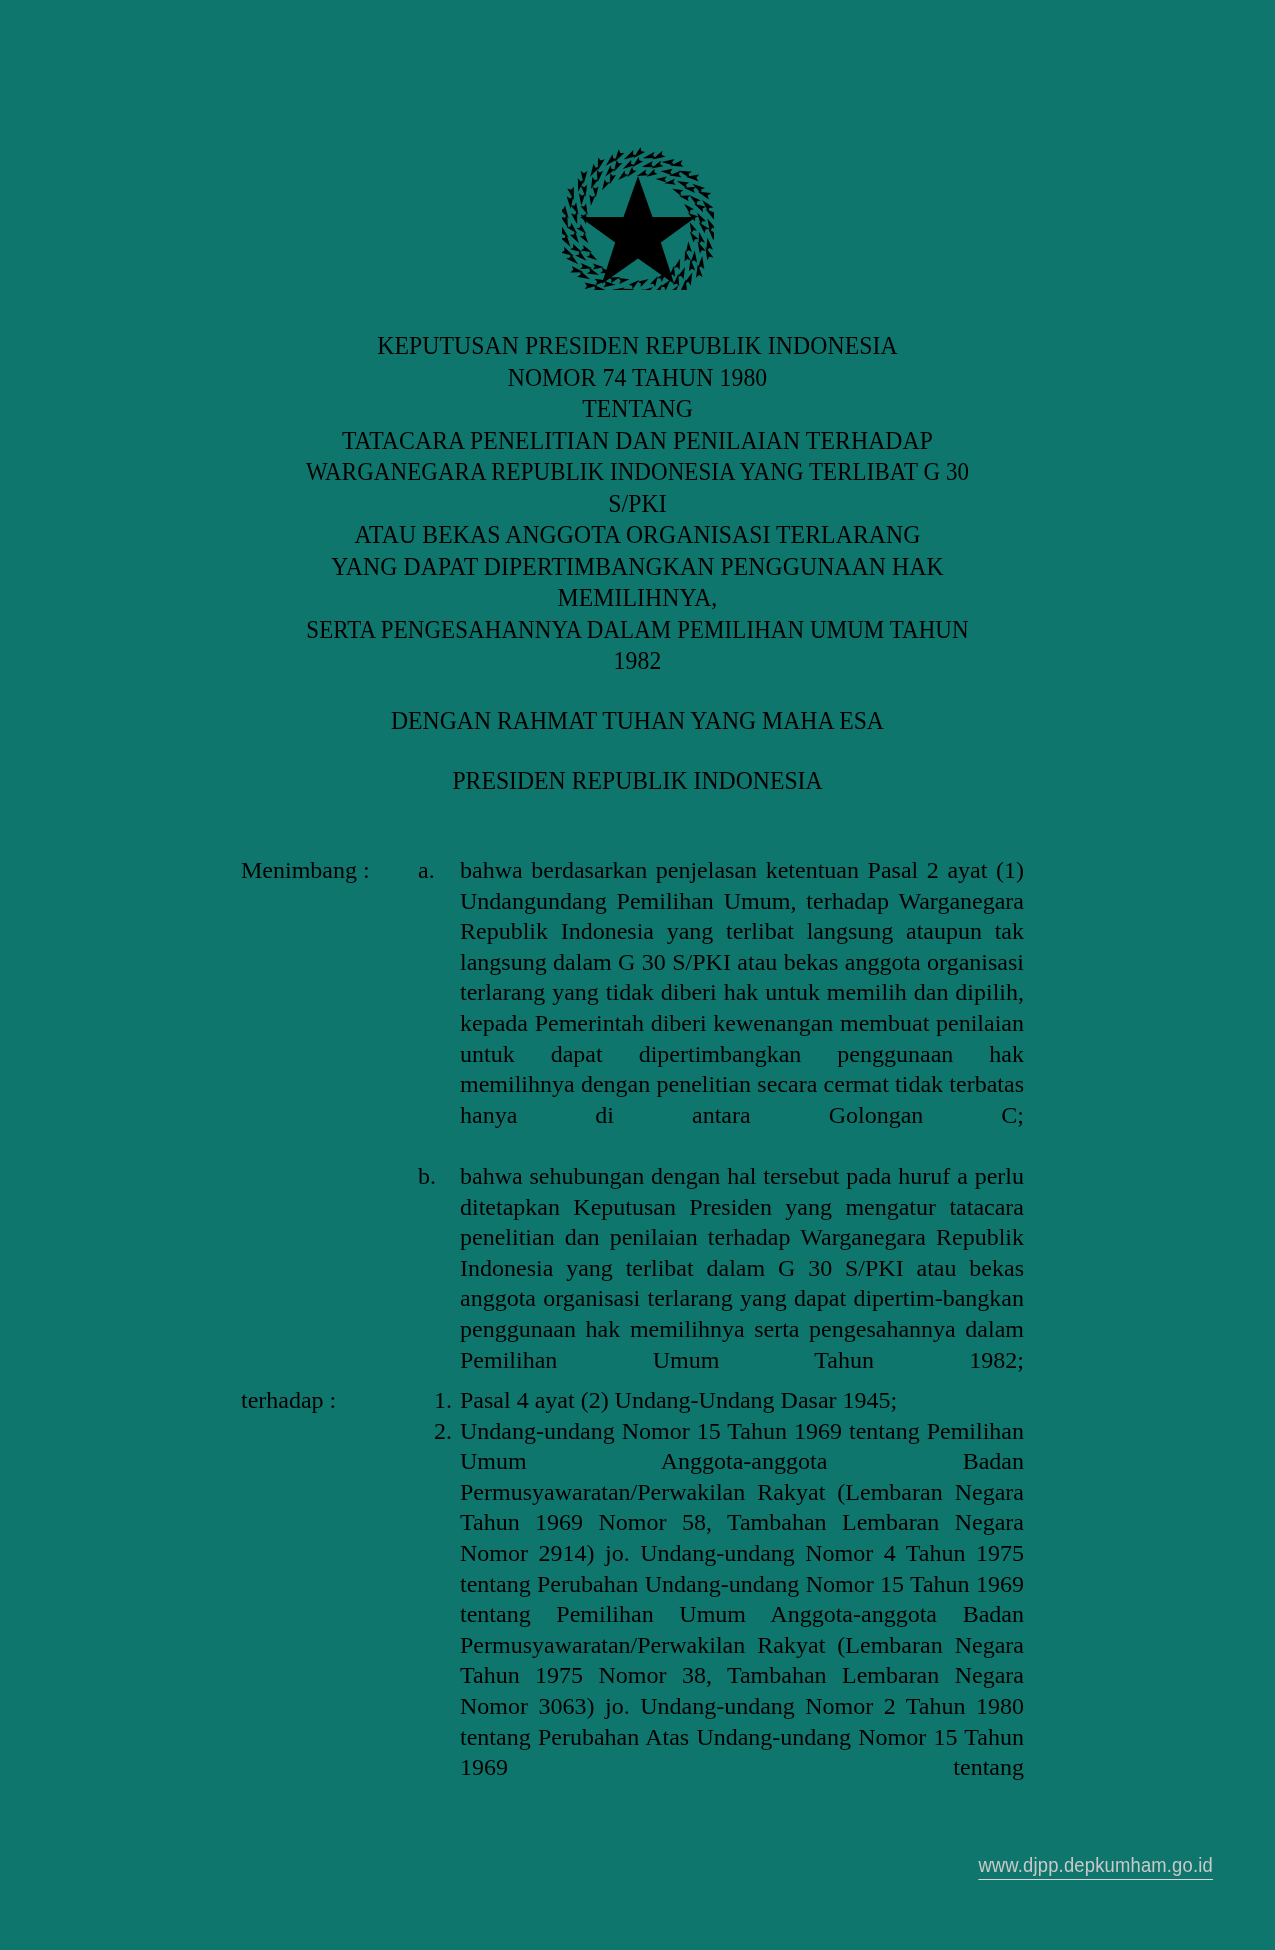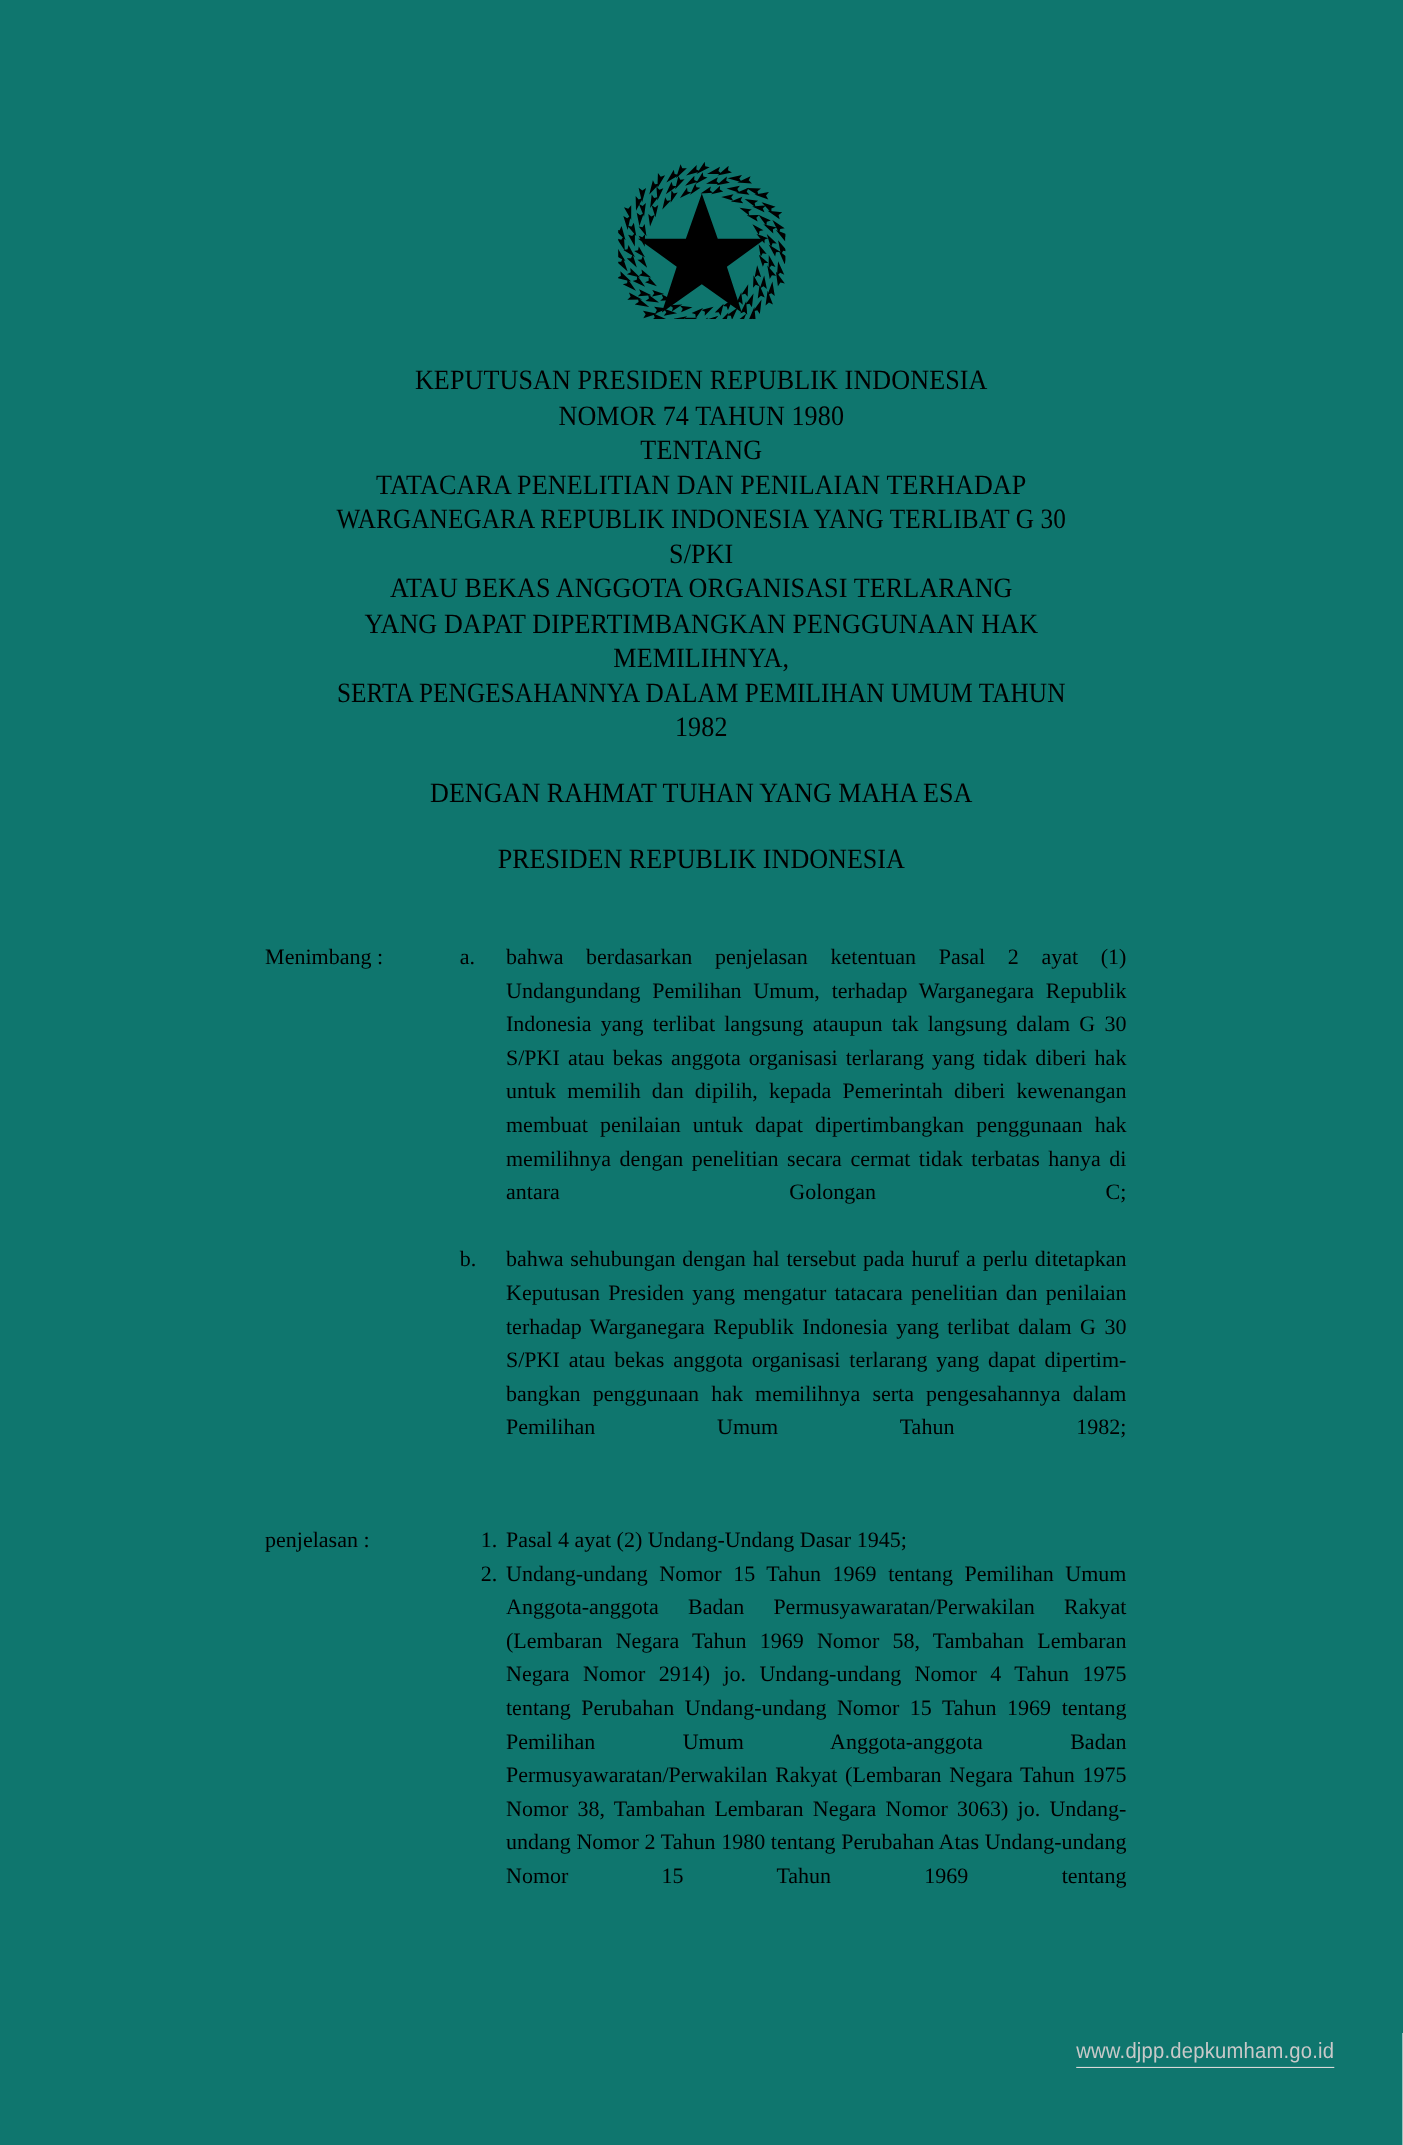--- a/index.html
+++ b/index.html
@@ -66,21 +66,21 @@
     transform: scaleX(0.93);
     transform-origin: center;
   }
   #dengan-rahmat { top: 705px; }
   #presiden-ri  { top: 765px; }
 
   
   .clause {
     position: absolute;
     display: flex;
-    font-size: 20px;
+    font-size: 24px;
     line-height: 30.6px;
   }
   .clause .label {
     width: 182px;
     flex: 0 0 182px;
     text-align: left;
     white-space: nowrap;
     padding-left: 5px;
     box-sizing: border-box;
   }
@@ -307,21 +307,21 @@
         <span class="body">bahwa berdasarkan penjelasan ketentuan Pasal 2 ayat (1) Undangundang Pemilihan Umum, terhadap Warganegara Republik Indonesia yang terlibat langsung ataupun tak langsung dalam G 30 S/PKI atau bekas anggota organisasi terlarang yang tidak diberi hak untuk memilih dan dipilih, kepada Pemerintah diberi kewenangan membuat penilaian untuk dapat dipertimbangkan penggunaan hak memilihnya dengan penelitian secara cermat tidak terbatas hanya di antara Golongan C;</span>
       </div>
       <div class="clause-item">
         <span class="marker">b.</span>
         <span class="body">bahwa sehubungan dengan hal tersebut pada huruf a perlu ditetapkan Keputusan Presiden yang mengatur tatacara penelitian dan penilaian terhadap Warganegara Republik Indonesia yang terlibat dalam G 30 S/PKI atau bekas anggota organisasi terlarang yang dapat dipertim-bangkan penggunaan hak memilihnya serta pengesahannya dalam Pemilihan Umum Tahun 1982;</span>
       </div>
     </div>
   </div>
 
   <div class="clause" id="mengingat">
-    <div class="label">penjelasan :</div>
+    <div class="label">terhadap :</div>
     <div class="items">
       <div class="clause-item num">
         <span class="marker">1.</span>
         <span class="body nojust">Pasal 4 ayat (2) Undang-Undang Dasar 1945;</span>
       </div>
       <div class="clause-item num">
         <span class="marker">2.</span>
         <span class="body">Undang-undang Nomor 15 Tahun 1969 tentang Pemilihan Umum Anggota-anggota Badan Permusyawaratan/Perwakilan Rakyat (Lembaran Negara Tahun 1969 Nomor 58, Tambahan Lembaran Negara Nomor 2914) jo. Undang-undang Nomor 4 Tahun 1975 tentang Perubahan Undang-undang Nomor 15 Tahun 1969 tentang Pemilihan Umum Anggota-anggota Badan Permusyawaratan/Perwakilan Rakyat (Lembaran Negara Tahun 1975 Nomor 38, Tambahan Lembaran Negara Nomor 3063) jo. Undang-undang Nomor 2 Tahun 1980 tentang Perubahan Atas Undang-undang Nomor 15 Tahun 1969 tentang</span>
       </div>
     </div>

